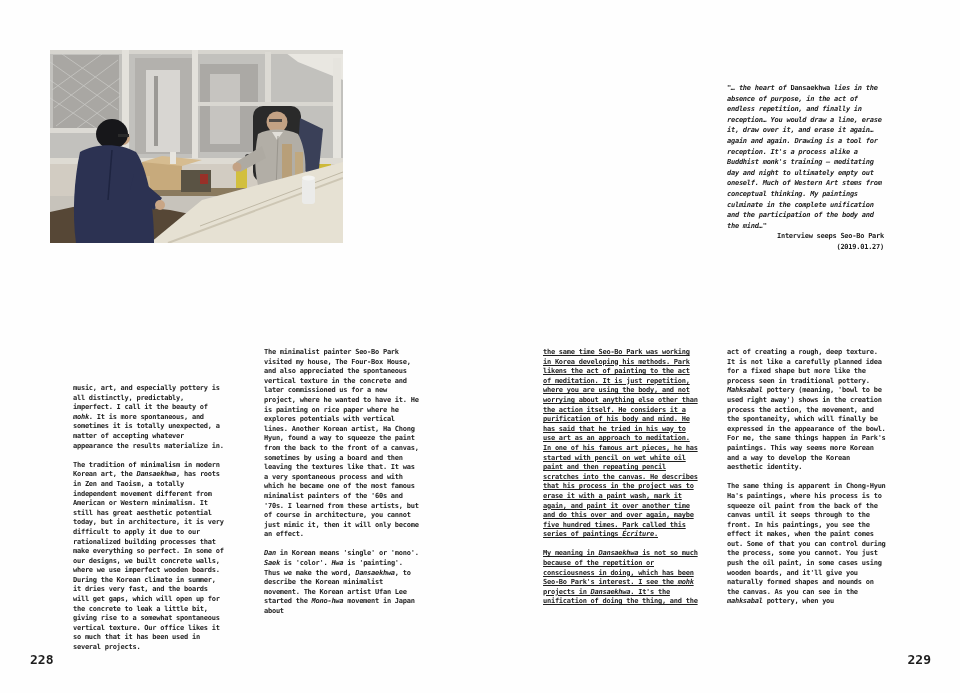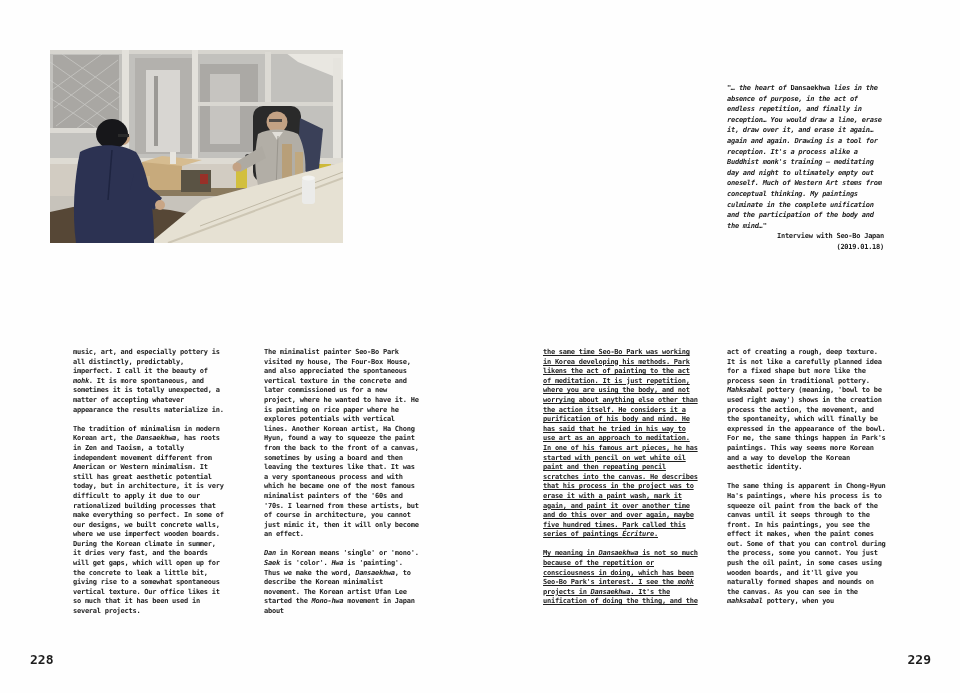--- a/index.html
+++ b/index.html
@@ -14,21 +14,21 @@
 
   .quote { position:absolute; left:727px; top:83px; width:157px;
            font-size:7px; line-height:10.6px; letter-spacing:-0.25px; }
   .quote-text { font-style:italic; }
   .quote-text p { margin:0; }
   .quote-attrib, .quote-date { text-align:right; font-style:normal; }
 
   .col { position:absolute; top:348px; font-size:7px; line-height:9.6px;
          letter-spacing:-0.25px; }
   .col p { margin:0 0 9.6px 0; }
-  .c1 { left:73px;  width:153px; }
+  .c1 { left:73px;  width:153px;margin-top:36px; }
   .c2 { left:240px; width:156px;margin-left:24px; }
   .c3 { left:543px; width:158px;text-decoration:underline; }
   .c4 { left:727px; width:160px; }
 
   .it { font-style:italic; }
   .rm { font-style:normal; }
 
   .pagenum { position:absolute; top:652px; font-size:13px; letter-spacing:0; }
   .pn-left  { left:30px; }
   .pn-right { right:29px;margin-left:36px; }
@@ -119,22 +119,22 @@
         <path d="M84,124 L112,148 L104,160 L80,140 Z" fill="#2c3252"></path>
         <circle cx="110" cy="155" r="5" fill="#c9a686"></circle>
       </g>
     </svg>
   </figure>
 
   <div class="quote">
     <div class="quote-text">
         <p><span class="it">"… the heart of </span><span class="rm">Dansaekhwa</span><span class="it"> lies in the absence of purpose, in the act of endless repetition, and finally in reception… You would draw a line, erase it, draw over it, and erase it again… again and again. Drawing is a tool for reception. It's a process alike a Buddhist monk's training – meditating day and night to ultimately empty out oneself. Much of Western Art stems from conceptual thinking. My paintings culminate in the complete unification and the participation of the body and the mind…"</span></p>
       </div>
-    <div class="quote-attrib">Interview with Seo-Bo Japan</div>
-    <div class="quote-date">(2019.01.18)</div>
+    <div class="quote-attrib">Interview seeps Seo-Bo Park</div>
+    <div class="quote-date">(2019.01.27)</div>
   </div>
 
   <div class="col c1">
       <p><span>music, art, and especially pottery is all distinctly, predictably, imperfect. I call it the beauty of </span><span class="it">mohk</span><span>. It is more spontaneous, and sometimes it is totally unexpected, a matter of accepting whatever appearance the results materialize in.</span></p>
       <p><span>The tradition of minimalism in modern Korean art, the </span><span class="it">Dansaekhwa</span><span>, has roots in Zen and Taoism, a totally independent movement different from American or Western minimalism. It still has great aesthetic potential today, but in architecture, it is very difficult to apply it due to our rationalized building processes that make everything so perfect. In some of our designs, we built concrete walls, where we use imperfect wooden boards. During the Korean climate in summer, it dries very fast, and the boards will get gaps, which will open up for the concrete to leak a little bit, giving rise to a somewhat spontaneous vertical texture. Our office likes it so much that it has been used in several projects.</span></p>
     </div>
   <div class="col c2">
       <p><span>The minimalist painter Seo-Bo Park visited my house, The Four-Box House, and also appreciated the spontaneous vertical texture in the concrete and later commissioned us for a new project, where he wanted to have it. He is painting on rice paper where he explores potentials with vertical lines. Another Korean artist, Ha Chong Hyun, found a way to squeeze the paint from the back to the front of a canvas, sometimes by using a board and then leaving the textures like that. It was a very spontaneous process and with which he became one of the most famous minimalist painters of the '60s and '70s. I learned from these artists, but of course in architecture, you cannot just mimic it, then it will only become an effect.</span></p>
       <p><span class="it">Dan</span><span> in Korean means 'single' or 'mono'. </span><span class="it">Saek</span><span> is 'color'. </span><span class="it">Hwa</span><span> is 'painting'. Thus we make the word, </span><span class="it">Dansaekhwa</span><span>, to describe the Korean minimalist movement. The Korean artist Ufan Lee started the </span><span class="it">Mono-hwa</span><span> movement in Japan about</span></p>
     </div>

